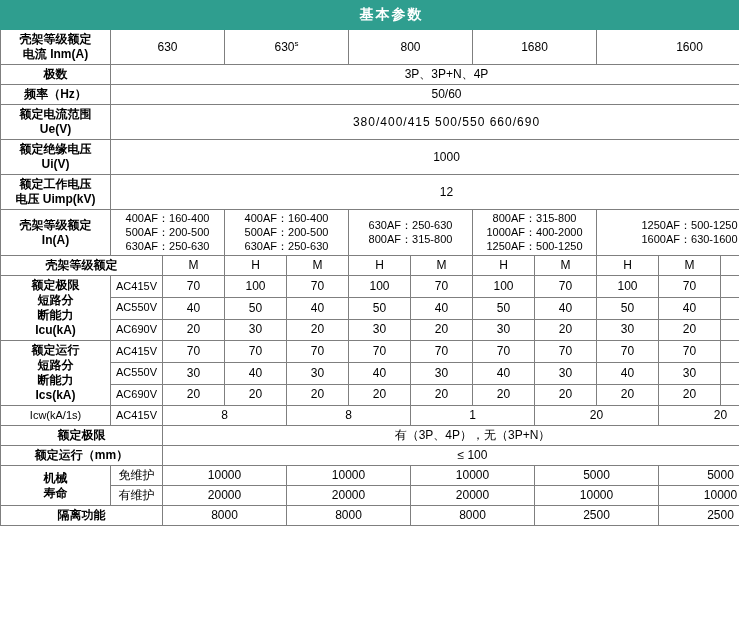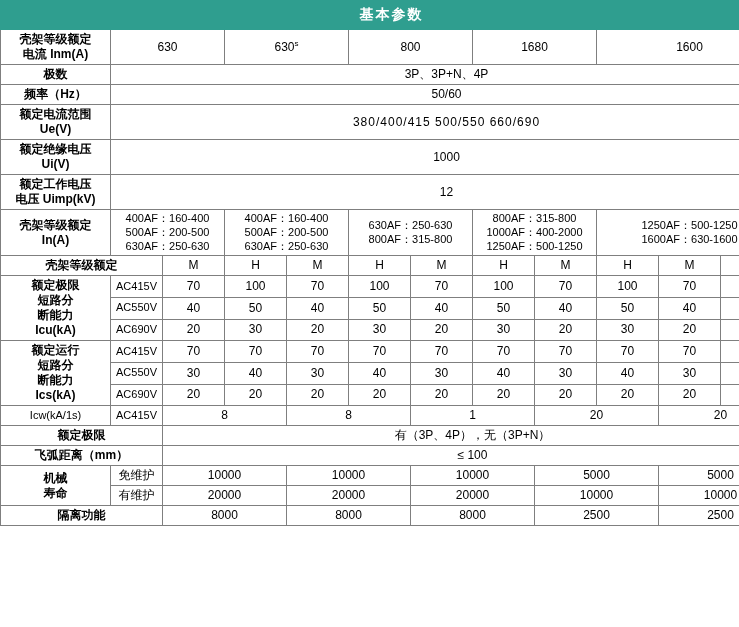--- a/index.html
+++ b/index.html
@@ -288,21 +288,21 @@
       <td class="val" colspan="2">20</td>
       <td class="val" colspan="2">20</td>
     </tr>
 
     <tr>
       <td class="lbl" colspan="2">额定极限</td>
       <td class="val" colspan="10">有（3P、4P），无（3P+N）</td>
     </tr>
 
     <tr>
-      <td class="lbl" colspan="2">飞弧距离（mm）</td>
+      <td class="lbl" colspan="2">额定运行（mm）</td>
       <td class="val" colspan="10">≤ 100</td>
     </tr>
 
     <tr>
       <td class="lbl2" rowspan="2">
         <div>机械</div>
         <div>寿命</div>
       </td>
       <td class="val">免维护</td>
       <td class="val" colspan="2">10000</td>

